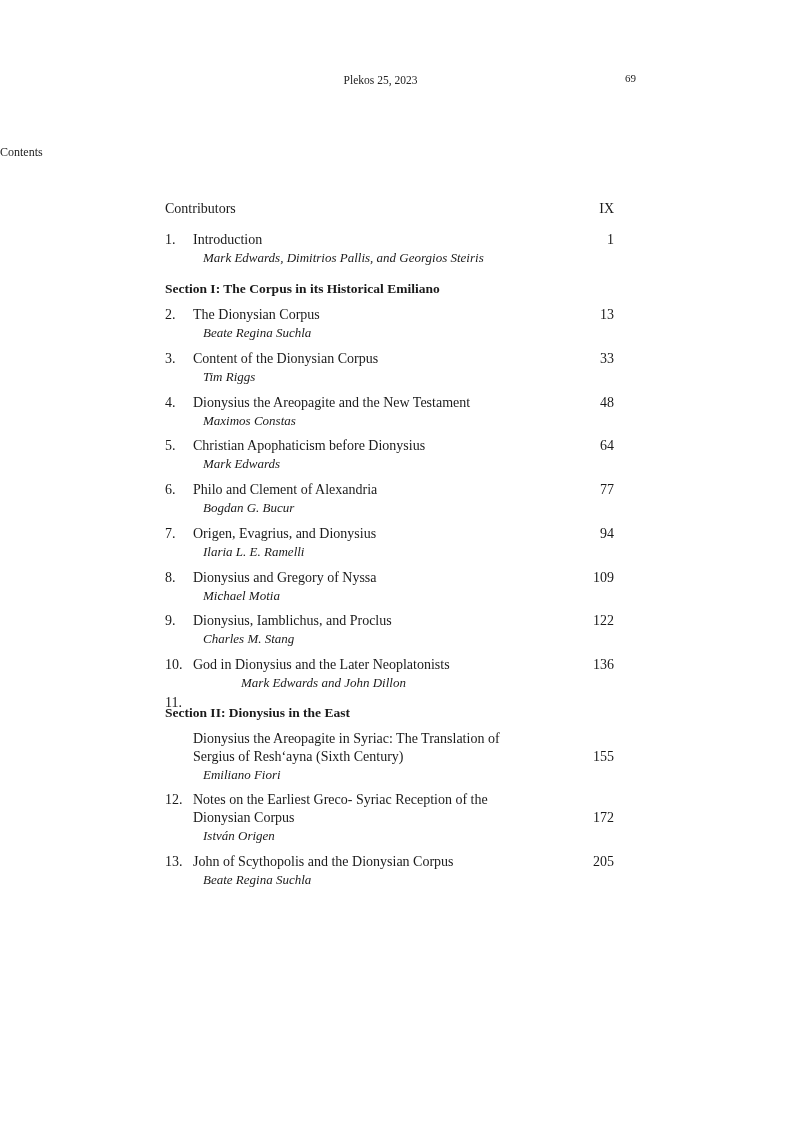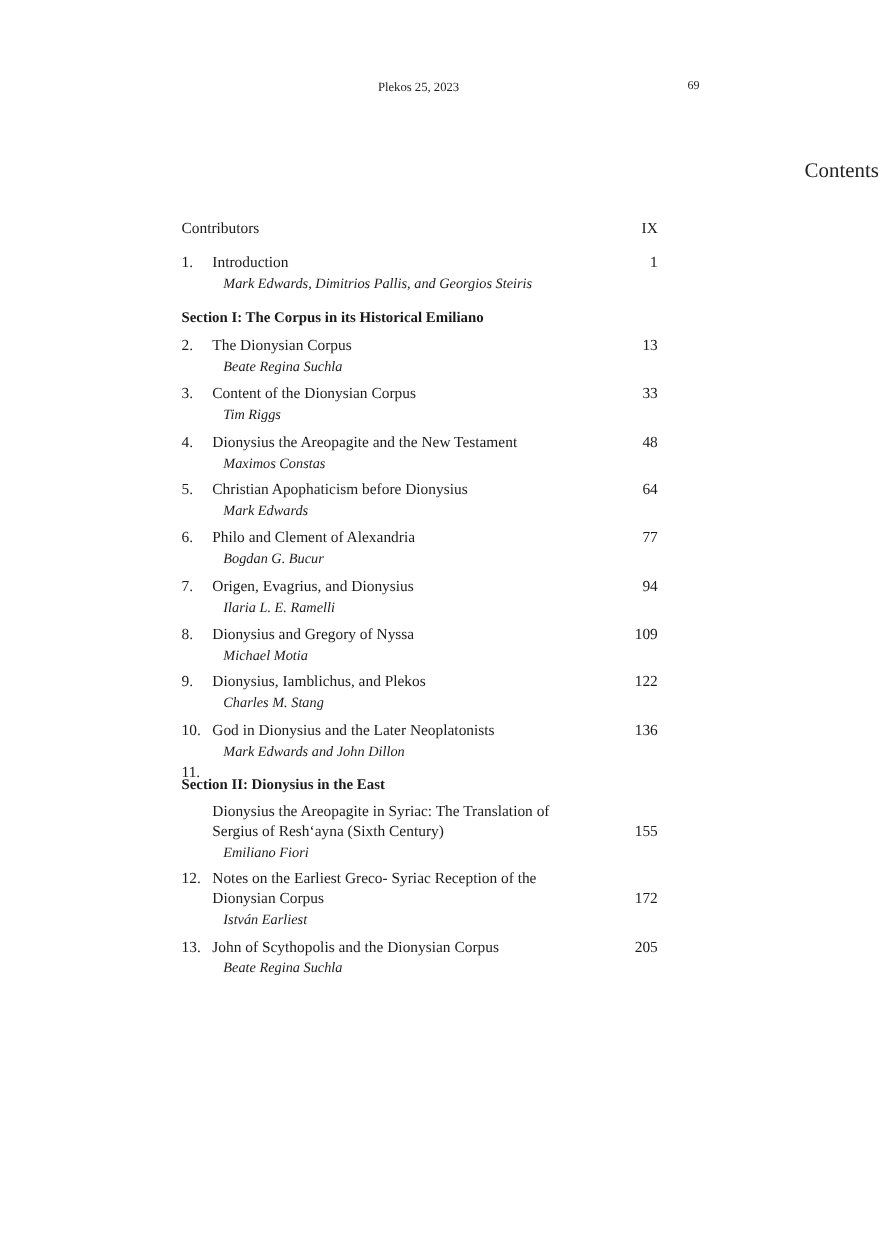--- a/index.html
+++ b/index.html
@@ -11,28 +11,28 @@
   .running-head {
     position: absolute; top: 74px; left: 0; width: 761px;
     text-align: center; font-size: 11.5px; color: #222;
   }
   .page-number {
     position: absolute; top: 72px; left: 600px; width: 36px;
     text-align: right; font-size: 11px; color: #222;
   }
   .title {
     position: absolute; top: 145px; left: 0; width: 799px;
-    text-align: right; font-size: 19px; color: #222;
+    text-align: left; font-size: 12px; color: #222;
   }
   .toc { position: absolute; top: 0; left: 0; width: 799px; }
   .line { position: absolute; font-size: 14px; line-height: 18px; white-space: nowrap; }
   .num { left: 165px; }
   .ttl { left: 193px; }
   .auth { left: 203px; font-style: italic; font-size: 13px; }
-  .pg { left: 536px; width: 62px; text-align: right; }
+  .pg { left: 552px; width: 62px; text-align: right; }
   .sec { left: 165px; font-weight: bold; font-size: 13.5px; }
 </style>
 </head>
 <body>
 
 <div class="running-head">Plekos 25, 2023</div>
 <div class="page-number">69</div>
 <div class="title">Contents</div>
 
 <div class="toc">
@@ -76,40 +76,40 @@
   <div class="line ttl" style="top:525px;">Origen, Evagrius, and Dionysius</div>
   <div class="line pg" style="top:525px;">94</div>
   <div class="line auth" style="top:543px;">Ilaria L. E. Ramelli</div>
 
   <div class="line num" style="top:569px;">8.</div>
   <div class="line ttl" style="top:569px;">Dionysius and Gregory of Nyssa</div>
   <div class="line pg" style="top:569px;">109</div>
   <div class="line auth" style="top:587px;">Michael Motia</div>
 
   <div class="line num" style="top:612px;">9.</div>
-  <div class="line ttl" style="top:612px;">Dionysius, Iamblichus, and Plekos</div>
+  <div class="line ttl" style="top:612px;">Dionysius, Iamblichus, and Proclus</div>
   <div class="line pg" style="top:612px;">122</div>
   <div class="line auth" style="top:630px;text-align:right;">Charles M. Stang</div>
 
   <div class="line num" style="top:656px;">10.</div>
   <div class="line ttl" style="top:656px;">God in Dionysius and the Later Neoplatonists</div>
   <div class="line pg" style="top:656px;">136</div>
-  <div class="line auth" style="top:674px;">Mark Edwards and John Dillon</div>
+  <div class="line auth" style="top:674px;margin-left:38px;">Mark Edwards and John Dillon</div>
 
   <div class="line sec" style="top:704px;">Section II: Dionysius in the East</div>
 
   <div class="line num" style="top:694px;">11.</div>
   <div class="line ttl" style="top:730px;">Dionysius the Areopagite in Syriac: The Translation of</div>
   <div class="line ttl" style="top:748px;">Sergius of Resh‘ayna (Sixth Century)</div>
   <div class="line pg" style="top:748px;">155</div>
   <div class="line auth" style="top:766px;">Emiliano Fiori</div>
 
   <div class="line num" style="top:791px;">12.</div>
   <div class="line ttl" style="top:791px;">Notes on the Earliest Greco- Syriac Reception of the</div>
   <div class="line ttl" style="top:809px;">Dionysian Corpus</div>
   <div class="line pg" style="top:809px;">172</div>
-  <div class="line auth" style="top:827px;">István Earliest</div>
+  <div class="line auth" style="top:827px;">István Origen</div>
 
   <div class="line num" style="top:853px;">13.</div>
   <div class="line ttl" style="top:853px;">John of Scythopolis and the Dionysian Corpus</div>
   <div class="line pg" style="top:853px;">205</div>
   <div class="line auth" style="top:871px;">Beate Regina Suchla</div>
 </div>
 
 </body></html>

